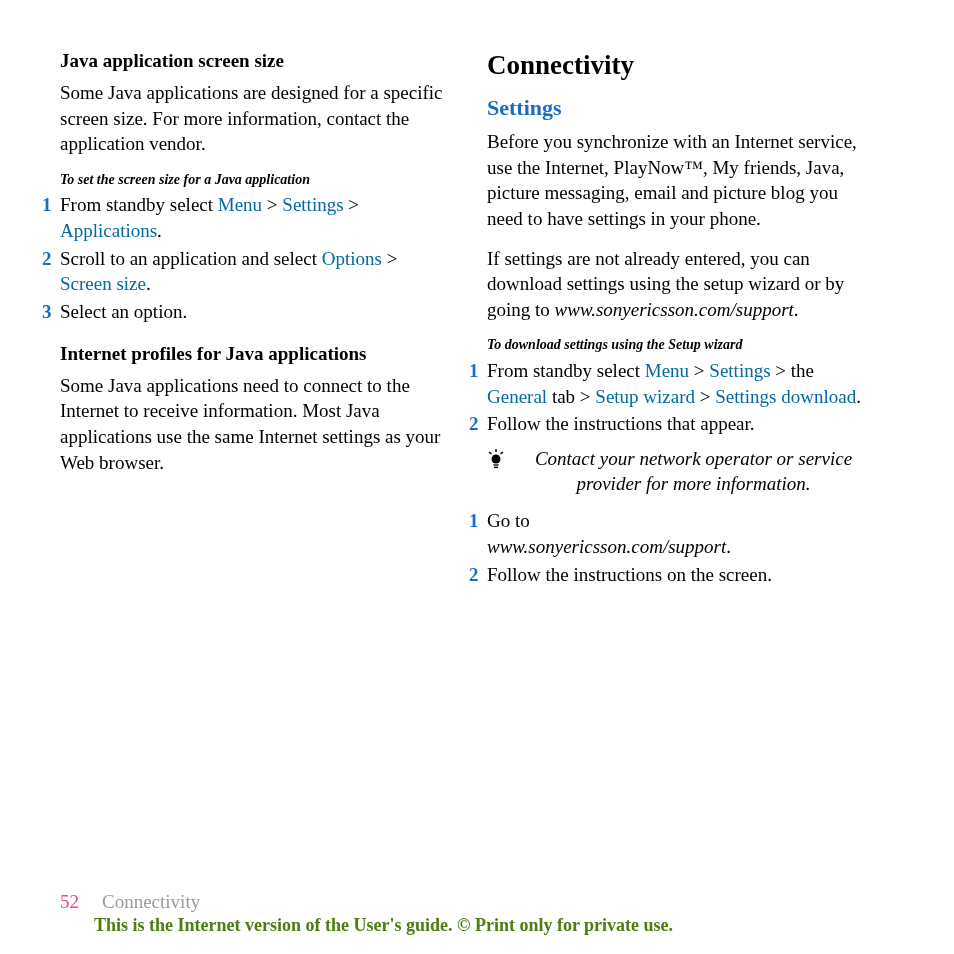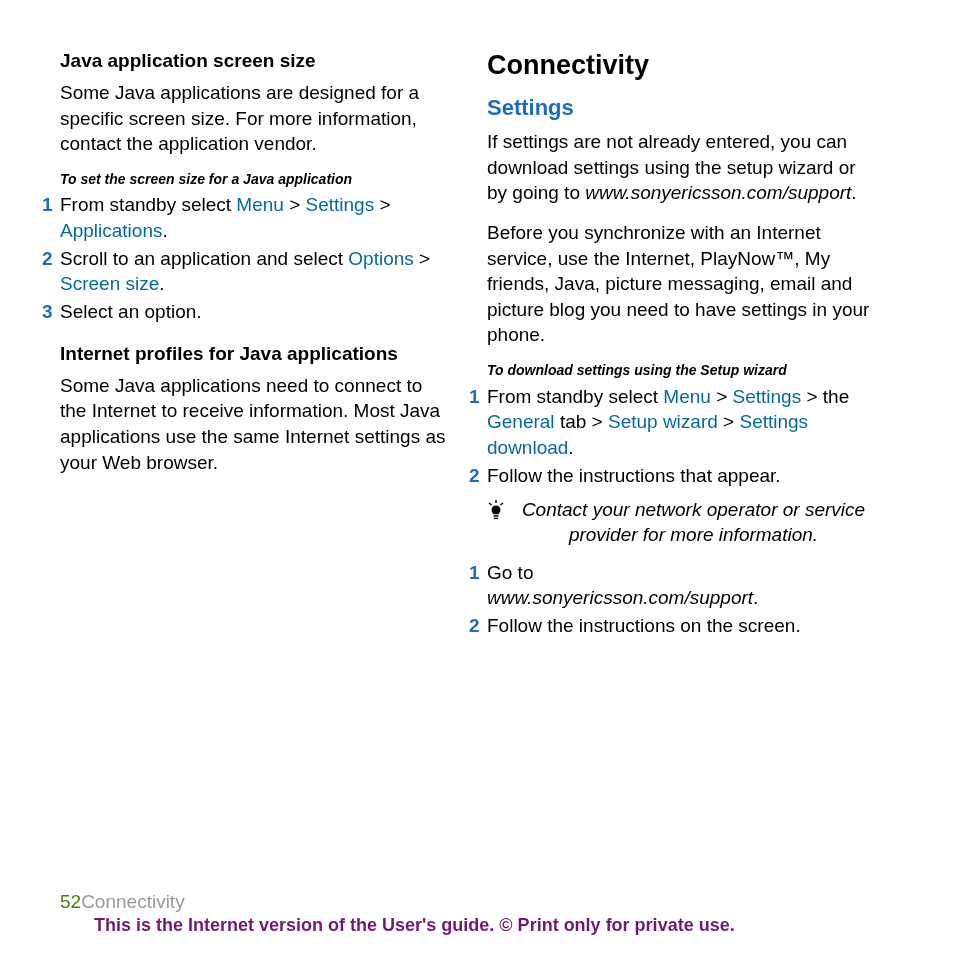--- a/index.html
+++ b/index.html
@@ -1,37 +1,37 @@
 <!DOCTYPE html>
 <html><head>
 <meta charset="utf-8">
 <style>
   * { margin: 0; padding: 0; box-sizing: border-box; }
   html, body { width: 954px; height: 954px; background: #ffffff; font-family: Arial, Helvetica, sans-serif; color: #000; }
-  .page { display: flex; flex-direction: column; height: 100%; padding: 50px 80px 18px 60px; }
+  .page { display: flex; flex-direction: column; height: 100%; padding: 50px 80px 18px 60px; font-family: Liberation Serif, serif; }
   .cols { display: flex; flex: 1; gap: 40px; }
   .col { flex: 1; min-width: 0; }
   .sec-h { font-weight: bold; font-size: 19px; margin-bottom: 4px; }
   .body-p { font-size: 19px; line-height: 1.35; margin-bottom: 14px; margin-top: 8px; }
   .sub-h { font-style: italic; font-weight: bold; font-size: 14px; line-height: 1.25; margin: 14px 0 4px 0; }
   ol.steps { list-style: none; counter-reset: step; padding-left: 0; margin-left: -18px; }
   ol.steps > li { counter-increment: step; font-size: 19px; line-height: 1.35; padding-left: 18px; position: relative; margin-bottom: 2px; }
   ol.steps > li::before { content: counter(step); position: absolute; left: 0; top: 0; color: #1a6cc7; font-weight: bold; font-size: 19px; }
   .link { color: #0369a1; }
   .h1 { font-weight: bold; font-size: 27px; margin-bottom: 14px; }
   .h2 { font-weight: bold; font-size: 22px; color: #1a6cc7; margin-bottom: 4px; }
   .emph { font-style: italic; }
   .tip-row { display: flex; align-items: flex-start; gap: 8px; margin: 10px 0 12px 0; text-align: center; }
   .tip-icon { flex: 0 0 auto; margin-top: 2px; }
   .tip-text { font-style: italic; font-size: 19px; line-height: 1.3; }
   .footer { margin-top: 8px; }
   .footer-line1 { font-size: 19px; }
-  .page-num { color: #4d7c0f; font-weight: normal; margin-right: 0; }
+  .page-num { color: #ec4899; font-weight: normal; margin-right: 23px; }
   .foot-sec { color: #9a9a9a; }
-  .footer-line2 { color: #701a75; font-size: 18px; font-weight: bold; margin-left: 34px; margin-top: 2px; }
+  .footer-line2 { color: #4d7c0f; font-size: 18px; font-weight: bold; margin-left: 34px; margin-top: 2px; }
 </style>
 </head>
 <body>
 
 <div class="page">
   <div class="cols">
 
     <div class="col">
 
       <div class="sec-h">Java application screen size</div>
@@ -54,25 +54,25 @@
       <div class="sec-h" style="margin-top:18px;">Internet profiles for Java applications</div>
       <p class="body-p">Some Java applications need to connect to the Internet to receive information. Most Java applications use the same Internet settings as your Web browser.</p>
 
     </div>
 
     <div class="col">
 
       <div class="h1">Connectivity</div>
       <div class="h2">Settings</div>
 
+      <p class="body-p">Before you synchronize with an Internet service, use the Internet, PlayNow™, My friends, Java, picture messaging, email and picture blog you need to have settings in your phone.</p>
+
       <p class="body-p">
         <span>If settings are not already entered, you can download settings using the setup wizard or by going to </span><span class="emph">www.sonyericsson.com/support</span><span>.</span>
       </p>
-
-      <p class="body-p">Before you synchronize with an Internet service, use the Internet, PlayNow™, My friends, Java, picture messaging, email and picture blog you need to have settings in your phone.</p>
 
       <div class="sub-h">To download settings using the Setup wizard</div>
 
       <ol class="steps">
         <li>
           <span>From standby select </span><span class="link">Menu</span><span> &gt; </span><span class="link">Settings</span><span> &gt; the </span><span class="link">General</span><span> tab &gt; </span><span class="link">Setup wizard</span><span> &gt; </span><span class="link">Settings download</span><span>.</span>
         </li>
         <li>
           <span>Follow the instructions that appear.</span>
         </li>

